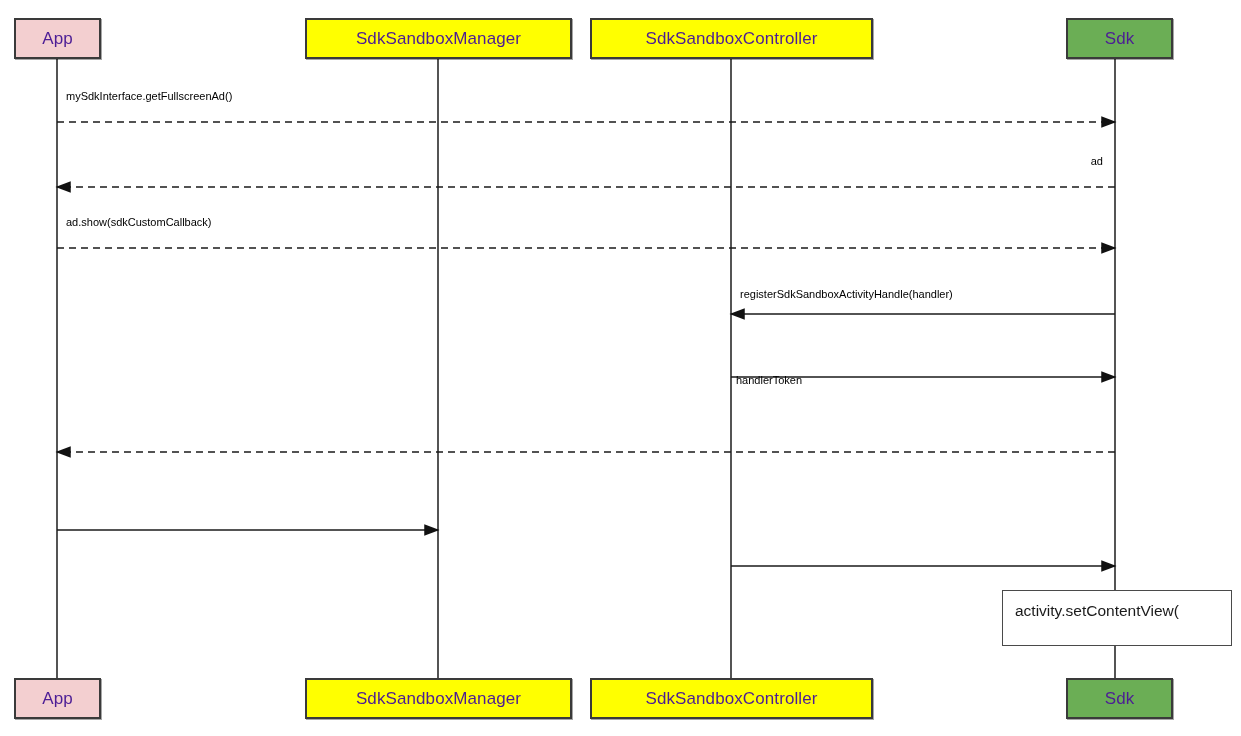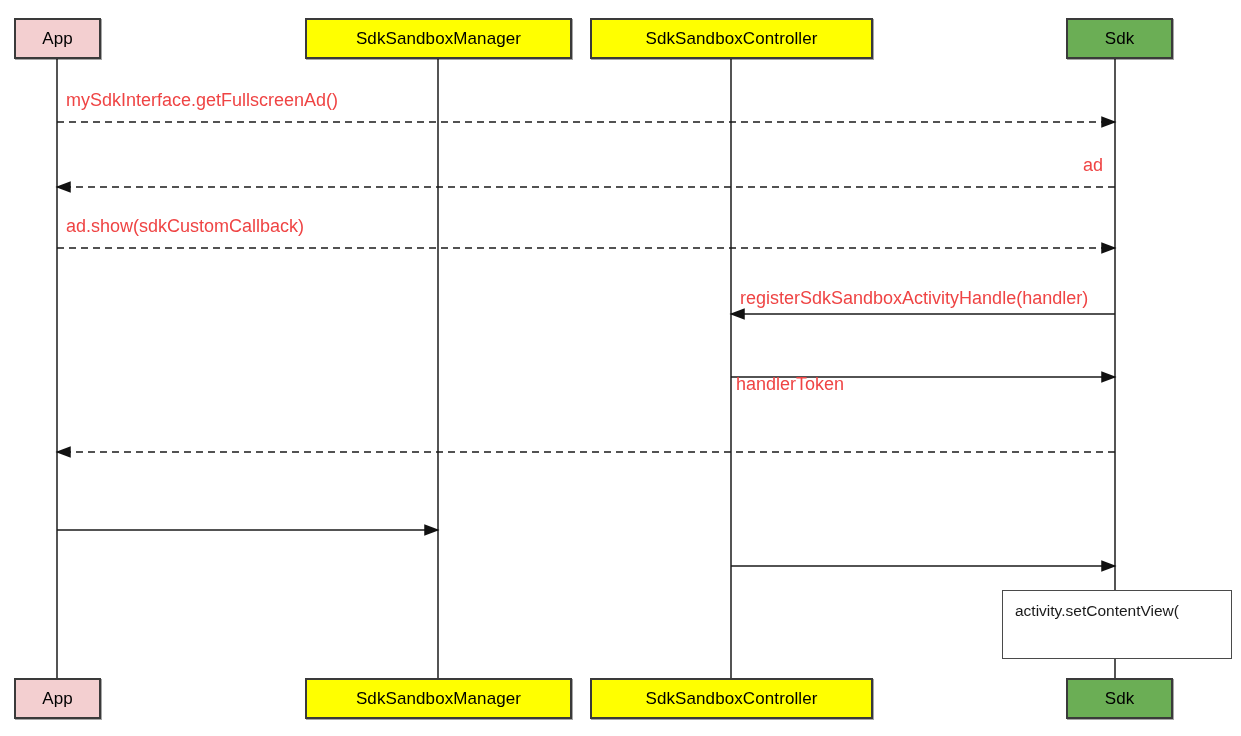--- a/index.html
+++ b/index.html
@@ -32,29 +32,29 @@
     position: absolute;
     box-sizing: border-box;
     border: 2px solid #3a3a3a;
     display: flex;
     align-items: center;
     justify-content: center;
     font-size: 17px;
     line-height: 1;
     letter-spacing: 0.1px;
     white-space: nowrap;
-    color: #000000;
+    color: #4c1d95;
     box-shadow: 1px 1px 0 rgba(0,0,0,0.35);
   }
   .msg-label {
     position: absolute;
-    font-size: 18px;
+    font-size: 11px;
     line-height: 1.15;
     white-space: nowrap;
-    color: #ef4444;
+    color: #000000;
   }
   .msg-label.right {
     text-align: right;
   }
   .note-box {
     position: absolute;
     box-sizing: border-box;
     background: #ffffff;
     border: 1.5px solid #4a4a4a;
     font-size: 15.5px;
@@ -120,17 +120,17 @@
   <div class="lifebox" id="ftr-sdk" style="left: 1066px; width: 107px; height: 41px; top: 678px; background: rgb(107, 174, 85);">
       <span>Sdk</span>
     </div>
 
   <div class="msg-label" id="lbl-m1" style="top: 90px; left: 66px;">mySdkInterface.getFullscreenAd()</div>
   <div class="msg-label right" id="lbl-m2" style="top: 155px; left: 0px; width: 1103px;">ad</div>
   <div class="msg-label" id="lbl-m3" style="top: 216px; left: 66px;">ad.show(sdkCustomCallback)</div>
   <div class="msg-label" id="lbl-m4" style="top: 288px; left: 740px;">registerSdkSandboxActivityHandle(handler)</div>
   <div class="msg-label" id="lbl-m5" style="top: 346px; left: 736px; margin-top: 28px;">handlerToken</div>
 
-  <div class="note-box" id="note1" style="left: 1002px; top: 590px; width: 230px; height: 69px;">
+  <div class="note-box" id="note1" style="left: 1002px; top: 590px; width: 230px; height: 56px;">
     <div>activity.setContentView(</div>
   </div>
 
 </div>
 
 </body></html>

